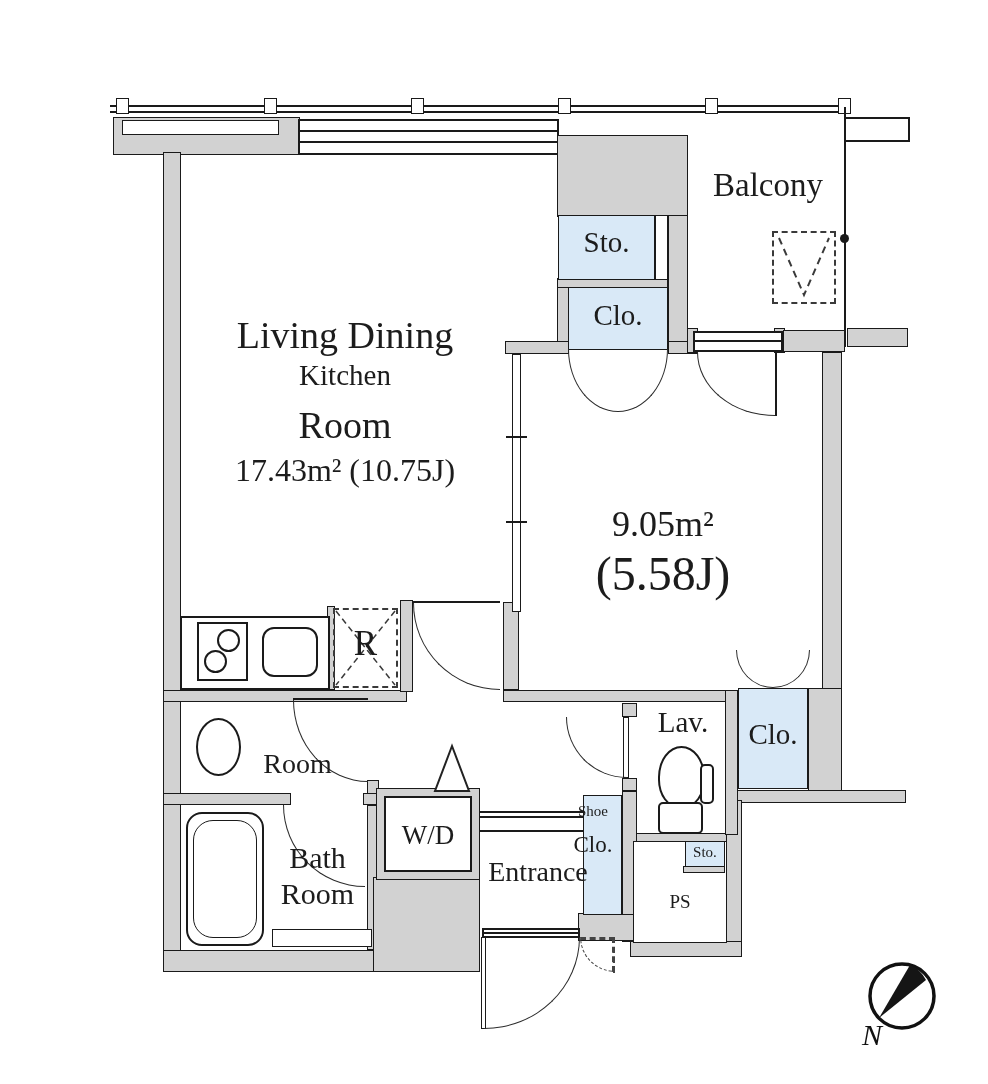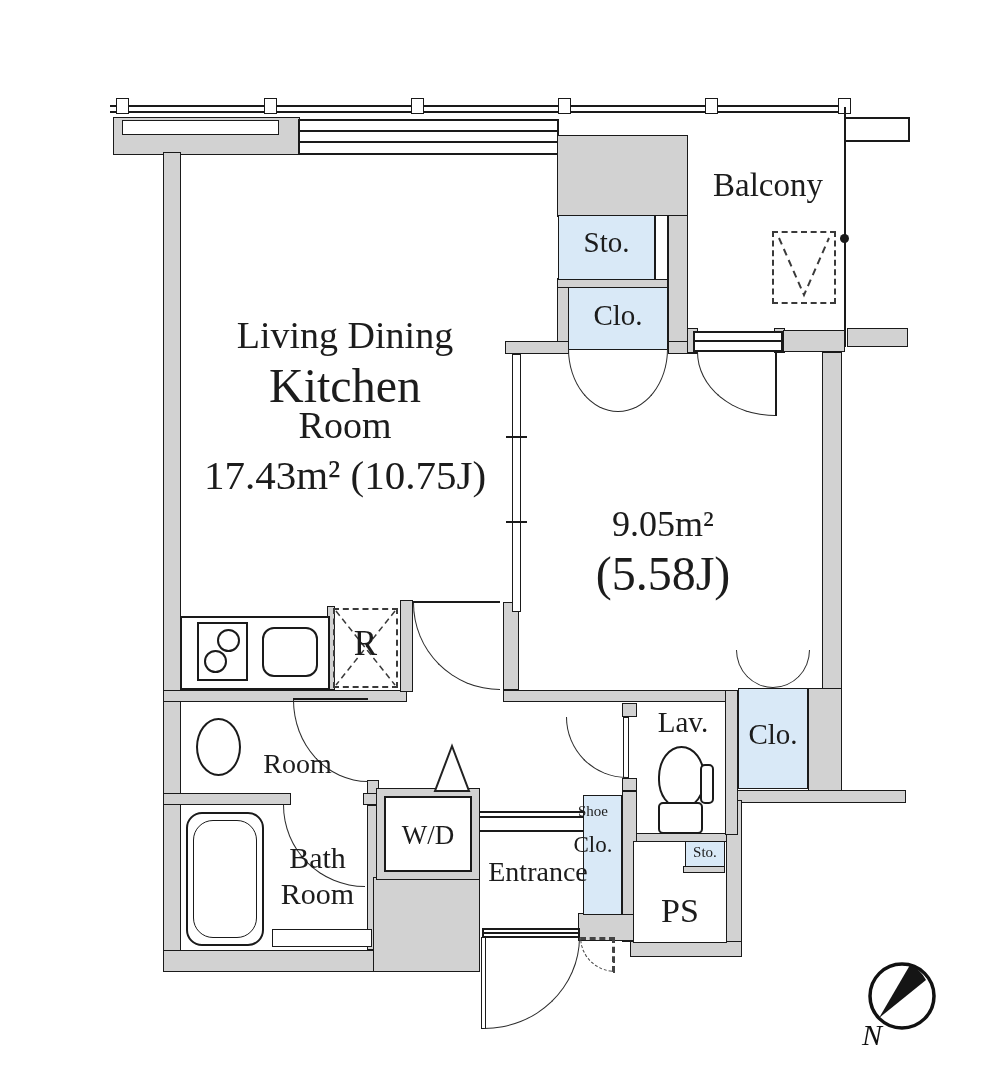--- a/index.html
+++ b/index.html
@@ -147,42 +147,42 @@
   <div class="fixture" style="left:700px;top:764px;width:14px;height:40px;border-radius:5px;"></div>
 
   <div class="dashed" style="left:772px;top:231px;width:64px;height:73px;">
     <svg width="60" height="69" style="display:block;">
       <polyline points="5,5 30,62 55,5" fill="none" stroke="#3a3a3a" stroke-width="2" stroke-dasharray="7 5"></polyline>
     </svg>
   </div>
 
   <div class="label" style="left:175px;top:315px;width:340px;font-size:38px;">Living Dining</div>
   <div class="label" style="left:690px;top:167px;width:156px;font-size:33px;">Balcony</div>
-  <div class="label" style="left:175px;top:360px;width:340px;font-size:48px;">Kitchen</div>
+  <div class="label" style="left:175px;top:360px;width:340px;font-size:29px;">Kitchen</div>
   <div class="label" style="left:175px;top:405px;width:340px;font-size:38px;">Room</div>
-  <div class="label" style="left:160px;top:453px;width:370px;font-size:41px;">
+  <div class="label" style="left:160px;top:453px;width:370px;font-size:32px;">
     <span>17.43m²</span>
     <span>(10.75J)</span>
   </div>
   <div class="label" style="left:513px;top:505px;width:300px;font-size:36px;">9.05m²</div>
   <div class="label" style="left:513px;top:548px;width:300px;font-size:48px;">(5.58J)</div>
   <div class="label" style="left:558px;top:227px;width:97px;font-size:29px;">Sto.</div>
   <div class="label" style="left:568px;top:300px;width:100px;font-size:29px;">Clo.</div>
   <div class="label" style="left:333px;top:625px;width:65px;font-size:35px;">R</div>
   <div class="label" style="left:205px;top:749px;width:185px;font-size:28px;">Room</div>
   <div class="label" style="left:250px;top:841px;width:135px;font-size:30px;">Bath</div>
   <div class="label" style="left:250px;top:877px;width:135px;font-size:30px;">Room</div>
   <div class="label" style="left:384px;top:821px;width:88px;font-size:27px;">W/D</div>
   <div class="label" style="left:464px;top:857px;width:148px;font-size:28px;">Entrance</div>
   <div class="label" style="left:553px;top:803px;width:80px;font-size:15px;">Shoe</div>
   <div class="label" style="left:553px;top:832px;width:80px;font-size:23px;">Clo.</div>
   <div class="label" style="left:638px;top:707px;width:90px;font-size:29px;">Lav.</div>
   <div class="label" style="left:736px;top:719px;width:74px;font-size:29px;">Clo.</div>
   <div class="label" style="left:685px;top:844px;width:40px;font-size:15px;">Sto.</div>
-  <div class="label" style="left:633px;top:892px;width:94px;font-size:34px;">PS</div>
+  <div class="label" style="left:633px;top:892px;width:94px;font-size:19px;">PS</div>
 
   <svg class="abs" style="left:860px;top:950px;" width="84" height="100" viewBox="0 0 84 100">
     <circle cx="42" cy="46" r="32" fill="#ffffff" stroke="#111" stroke-width="3.5"></circle>
     <path d="M 19,68 L 50,15 A 32,32 0 0 1 66,30 Z" fill="#151515"></path>
     <text x="2" y="95" font-size="30" font-style="italic" font-family="Liberation Serif, DejaVu Serif, serif" fill="#111">N</text>
   </svg>
 
 </div>
 
 </body></html>

